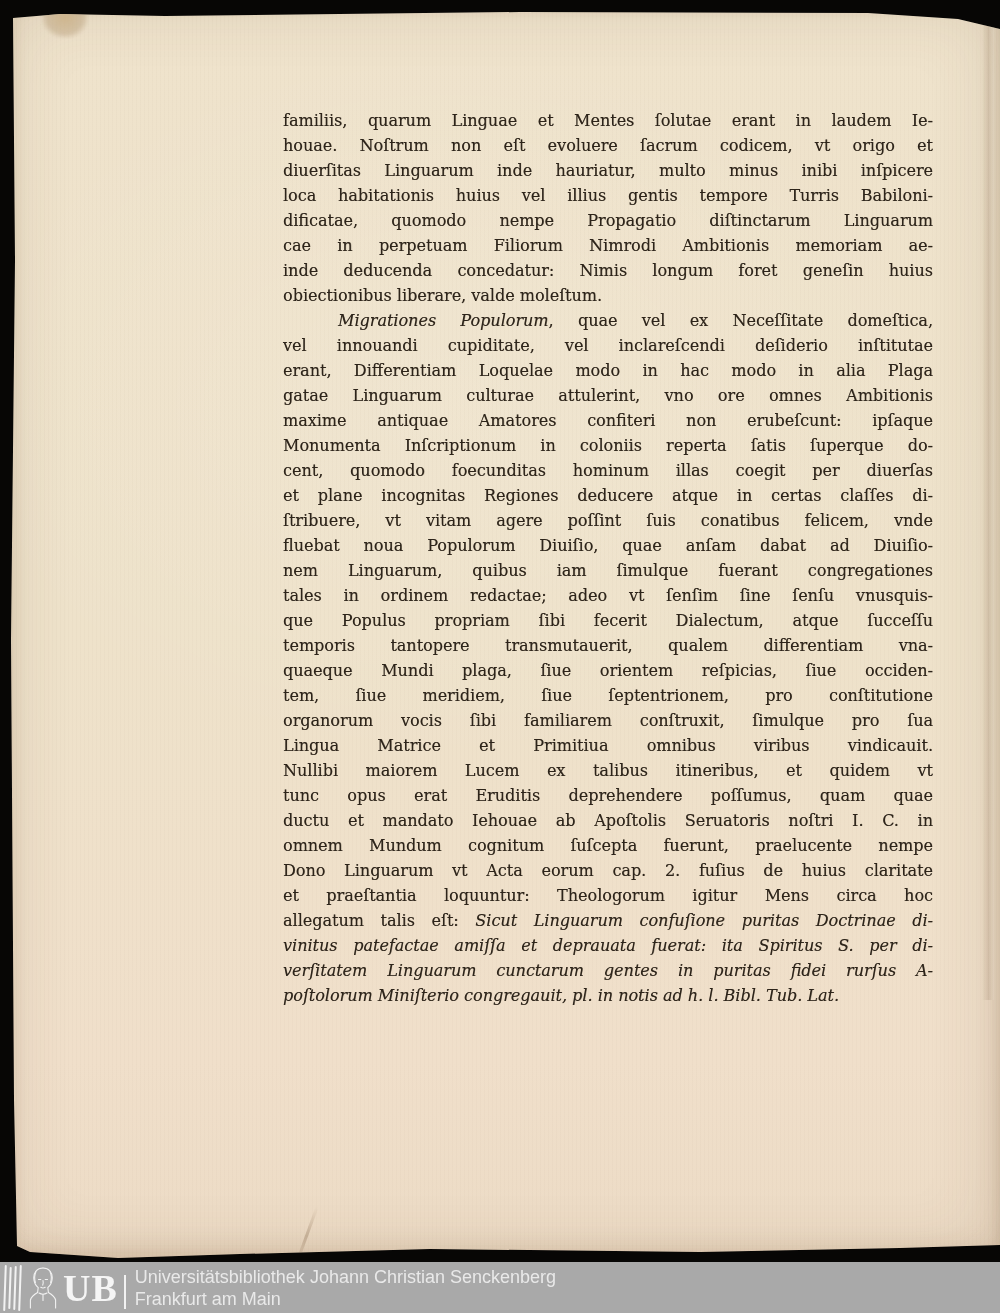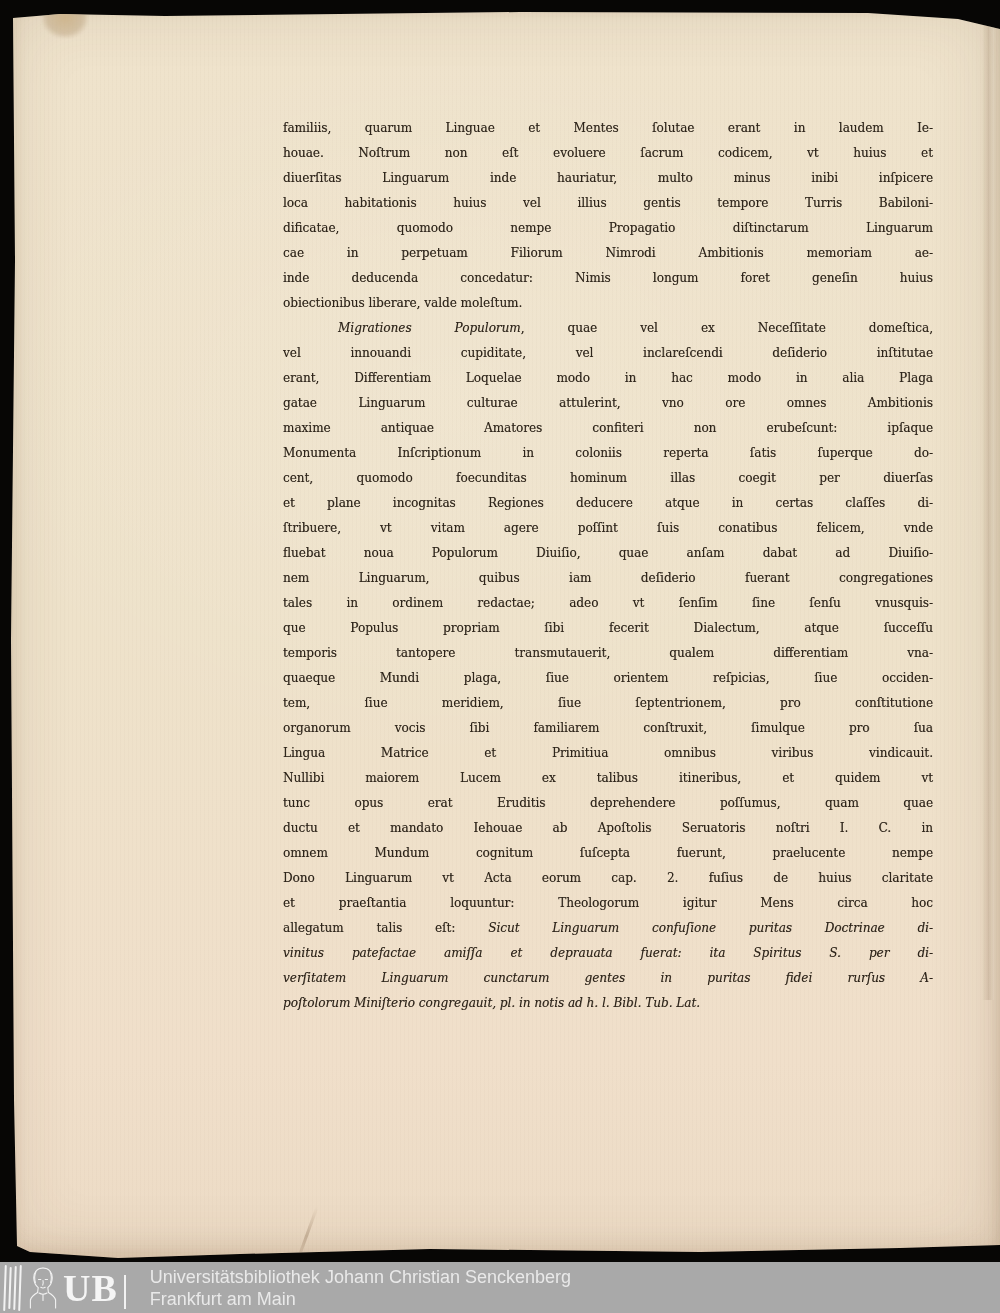--- a/index.html
+++ b/index.html
@@ -57,23 +57,23 @@
     background: linear-gradient(rgba(120,90,60,0), rgba(120,90,60,0.30), rgba(120,90,60,0));
   }
   .fold-right {
     position: absolute; right: 6px; top: 20px; width: 12px; height: 980px;
     background: linear-gradient(90deg, rgba(0,0,0,0) 0%,
       rgba(120,90,60,0.16) 55%, rgba(255,255,255,0.10) 100%);
   }
 
   
   .textblock {
-    position: absolute; left: 283px; top: 116px; width: 650px;
+    position: absolute; left: 283px; top: 108px; width: 650px;
     color: var(--ink, #2d241a);
-    font-size: 12px; line-height: 25px;
+    font-size: 16px; line-height: 25px;
     text-shadow: 0.3px 0.3px 0.3px rgba(45,35,25,0.45);
   }
   .line {
     height: 25px;
     text-align: justify;
     text-align-last: justify;
   }
   .line.noj { text-align-last: left; }
   .line.ind { padding-left: 55px; }
   .it { font-style: italic; }
@@ -95,55 +95,55 @@
   .ub {
     font-family: "Liberation Serif", serif;
     font-weight: bold; font-size: 38px; line-height: 1;
     color: #f5f5f5; margin-left: 5px; letter-spacing: 1px;
   }
   .sep {
     width: 2px; height: 34px; background: #f2f2f2;
     margin-left: 6px; align-self: flex-end; margin-bottom: 4px;
   }
   .libtext {
-    margin-left: 24px;
+    margin-left: 9px;
     color: var(--footer_text, #e9e9e9);
     font-size: 18px; line-height: 22px;
   }
 </style>
 </head>
 <body>
 
 <div class="stage">
 
   <div class="paper">
     <div class="edge-shade"></div>
     <div class="stain-topleft"></div>
     <div class="crease-bottom"></div>
     <div class="fold-right"></div>
     <div class="textblock">
         <div class="line"><span>familiis, quarum Linguae et Mentes ſolutae erant in laudem Ie-</span></div>
-        <div class="line"><span>houae.  Noſtrum non eſt evoluere ſacrum codicem, vt huius et</span></div>
+        <div class="line"><span>houae.  Noſtrum non eſt evoluere ſacrum codicem, vt origo et</span></div>
         <div class="line"><span>diuerſitas Linguarum inde hauriatur, multo minus inibi inſpicere</span></div>
         <div class="line"><span>loca habitationis huius vel illius gentis tempore Turris Babiloni-</span></div>
         <div class="line"><span>dificatae, quomodo nempe Propagatio diſtinctarum Linguarum</span></div>
         <div class="line"><span>cae in perpetuam Filiorum Nimrodi Ambitionis memoriam ae-</span></div>
         <div class="line"><span>inde deducenda concedatur:  Nimis longum foret geneſin huius</span></div>
         <div class="line noj"><span>obiectionibus liberare, valde moleſtum.</span></div>
         <div class="line ind"><span class="it">Migrationes Populorum</span><span>, quae vel ex Neceſſitate domeſtica,</span></div>
         <div class="line"><span>vel innouandi cupiditate, vel inclareſcendi deſiderio inſtitutae</span></div>
         <div class="line"><span>erant, Differentiam Loquelae modo in hac modo in alia Plaga</span></div>
         <div class="line"><span>gatae Linguarum culturae attulerint, vno ore omnes Ambitionis</span></div>
         <div class="line"><span>maxime antiquae Amatores confiteri non erubeſcunt:  ipſaque</span></div>
         <div class="line"><span>Monumenta Inſcriptionum in coloniis reperta ſatis ſuperque do-</span></div>
         <div class="line"><span>cent, quomodo foecunditas hominum illas coegit per diuerſas</span></div>
         <div class="line"><span>et plane incognitas Regiones deducere atque in certas claſſes di-</span></div>
         <div class="line"><span>ſtribuere, vt vitam agere poſſint ſuis conatibus felicem, vnde</span></div>
         <div class="line"><span>fluebat noua Populorum Diuiſio, quae anſam dabat ad Diuiſio-</span></div>
-        <div class="line"><span>nem Linguarum, quibus iam deſiderio fuerant congregationes</span></div>
+        <div class="line"><span>nem Linguarum, quibus iam ſimulque fuerant congregationes</span></div>
         <div class="line"><span>tales in ordinem redactae;  adeo vt ſenſim ſine ſenſu vnusquis-</span></div>
         <div class="line"><span>que Populus propriam ſibi fecerit Dialectum, atque ſucceſſu</span></div>
         <div class="line"><span>temporis tantopere transmutauerit, qualem differentiam vna-</span></div>
         <div class="line"><span>quaeque Mundi plaga, ſiue orientem reſpicias, ſiue occiden-</span></div>
         <div class="line"><span>tem, ſiue meridiem, ſiue ſeptentrionem, pro conſtitutione</span></div>
         <div class="line"><span>organorum vocis ſibi familiarem conſtruxit, ſimulque pro ſua</span></div>
         <div class="line"><span>Lingua Matrice et Primitiua omnibus viribus vindicauit.</span></div>
         <div class="line"><span>Nullibi maiorem Lucem ex talibus itineribus, et quidem vt</span></div>
         <div class="line"><span>tunc opus erat Eruditis deprehendere poſſumus, quam quae</span></div>
         <div class="line"><span>ductu et mandato Iehouae ab Apoſtolis Seruatoris noſtri I. C. in</span></div>

